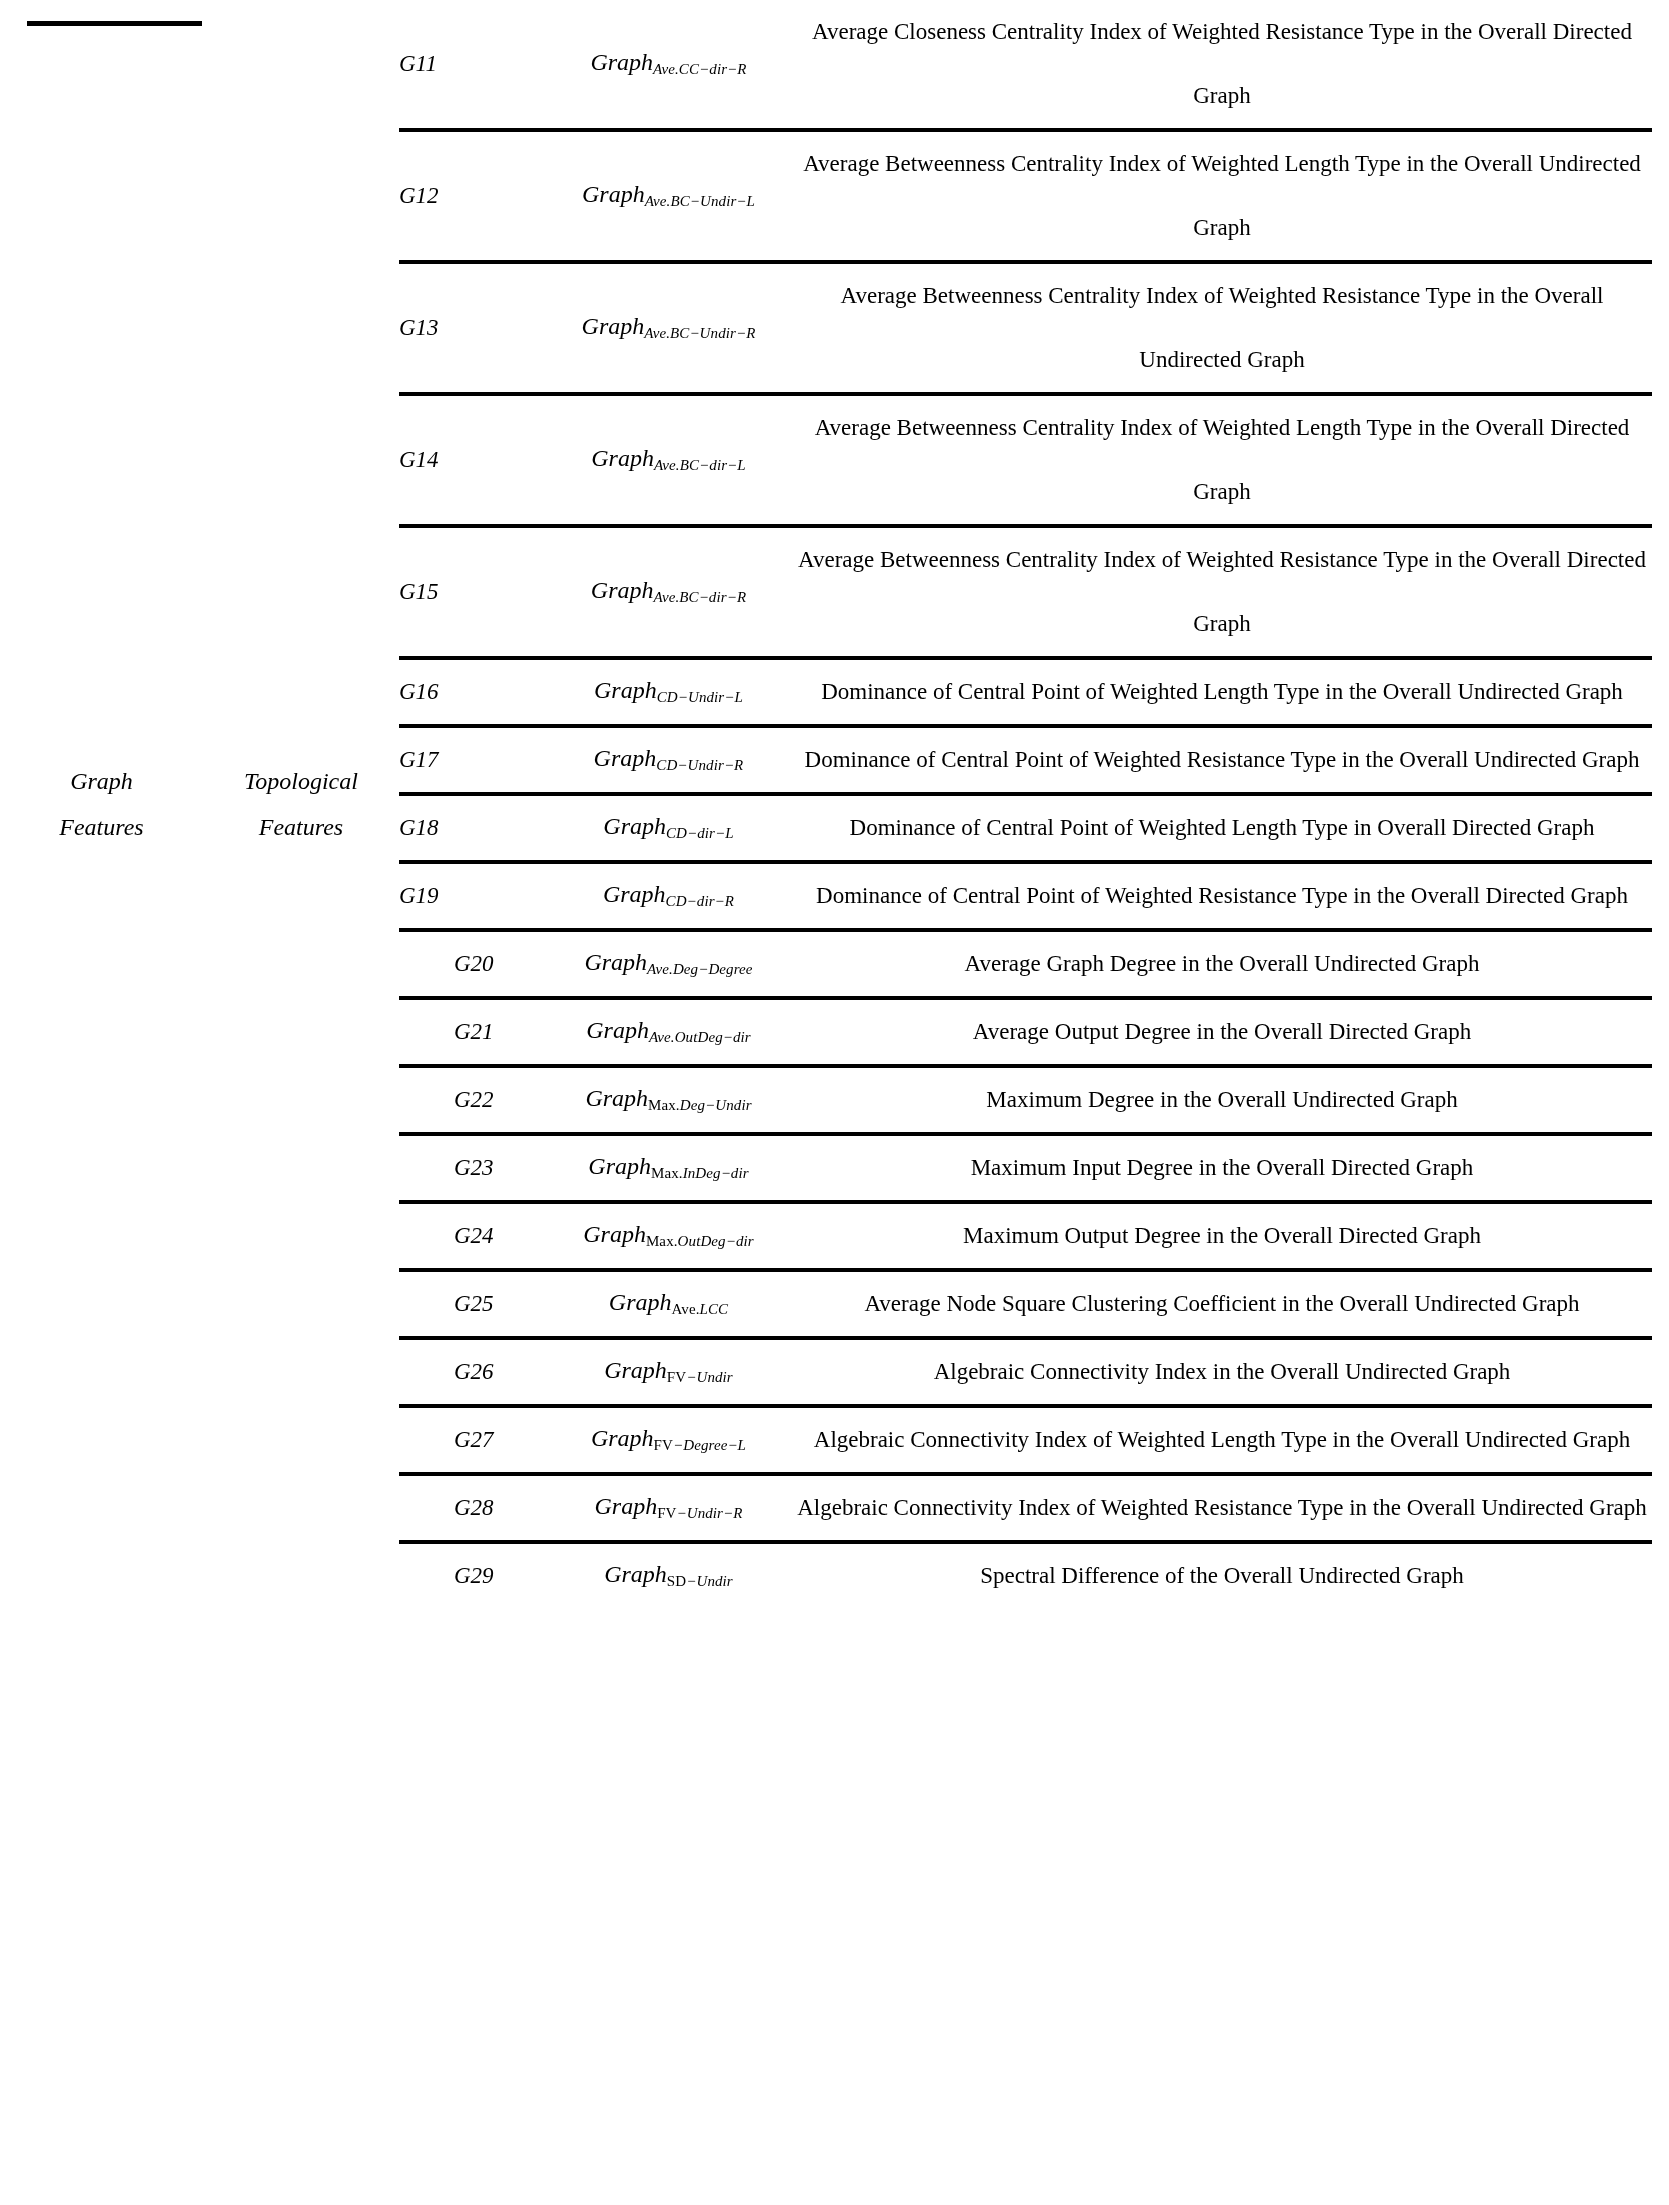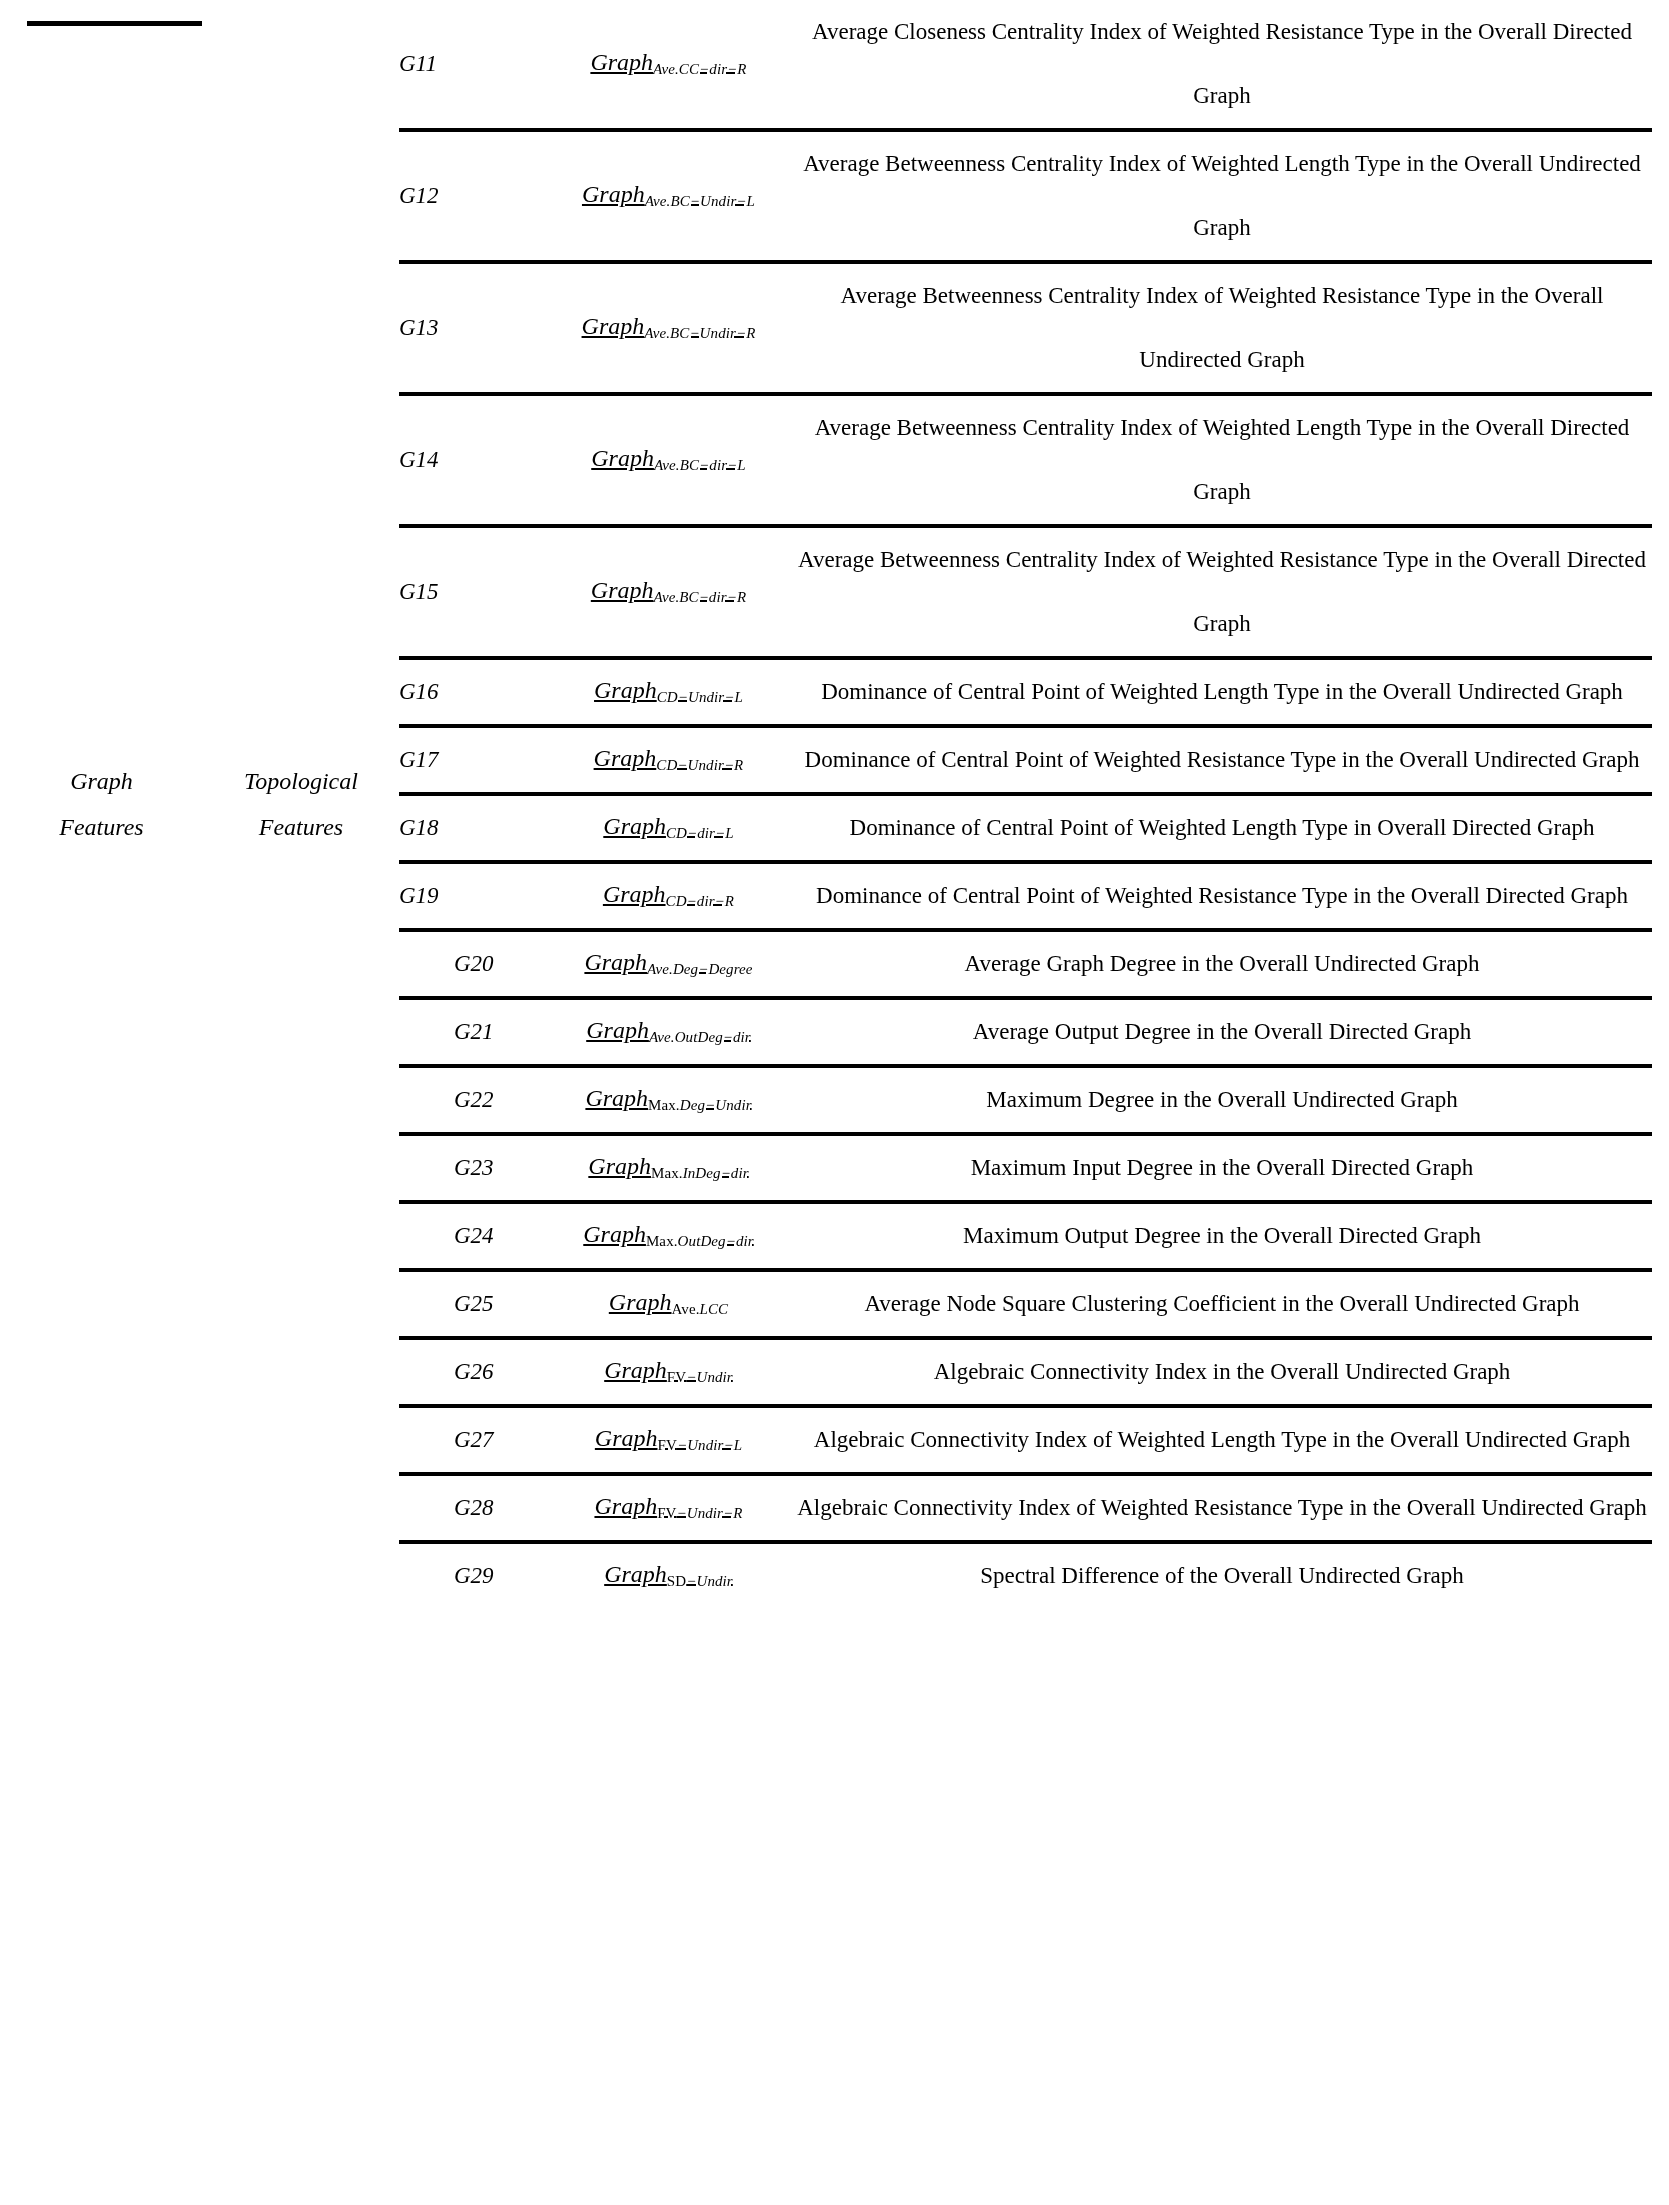--- a/index.html
+++ b/index.html
@@ -68,21 +68,20 @@
     text-align:left;
     padding:0 0 0 0;
   }
   .id-cell.shift{ padding-left:55px; }
 
   .sym-cell{
     font-style:italic;
     font-size:24px;
     text-align:center;
     white-space:nowrap;
-    text-decoration:underline;
   }
   .sym-cell .sub{
     font-size:15px;
     vertical-align:-0.28em;
     font-style:italic;
     letter-spacing:0.1px;
   }
   .sym-cell .sub .rm{ font-style:normal;text-align:center; }
 
   .desc-cell{
@@ -204,21 +203,21 @@
         <td class="spacer-cell"></td>
       </tr>
       <tr class="row">
         <td class="id-cell ruled shift">G26</td>
         <td class="sym-cell ruled"><span>Graph</span><span class="sub"><span class="rm">FV</span><span>−Undir</span></span></td>
         <td class="desc-cell ruled">Algebraic Connectivity Index in the Overall Undirected Graph</td>
         <td class="spacer-cell"></td>
       </tr>
       <tr class="row">
         <td class="id-cell ruled shift">G27</td>
-        <td class="sym-cell ruled"><span>Graph</span><span class="sub"><span class="rm">FV</span><span>−Undir−L</span></span></td>
+        <td class="sym-cell ruled"><span>Graph</span><span class="sub"><span class="rm">FV</span><span>−Degree−L</span></span></td>
         <td class="desc-cell ruled">Algebraic Connectivity Index of Weighted Length Type in the Overall Undirected Graph</td>
         <td class="spacer-cell"></td>
       </tr>
       <tr class="row">
         <td class="id-cell ruled shift">G28</td>
         <td class="sym-cell ruled"><span>Graph</span><span class="sub"><span class="rm">FV</span><span>−Undir−R</span></span></td>
         <td class="desc-cell ruled">Algebraic Connectivity Index of Weighted Resistance Type in the Overall Undirected Graph</td>
         <td class="spacer-cell"></td>
       </tr>
       <tr class="row">

